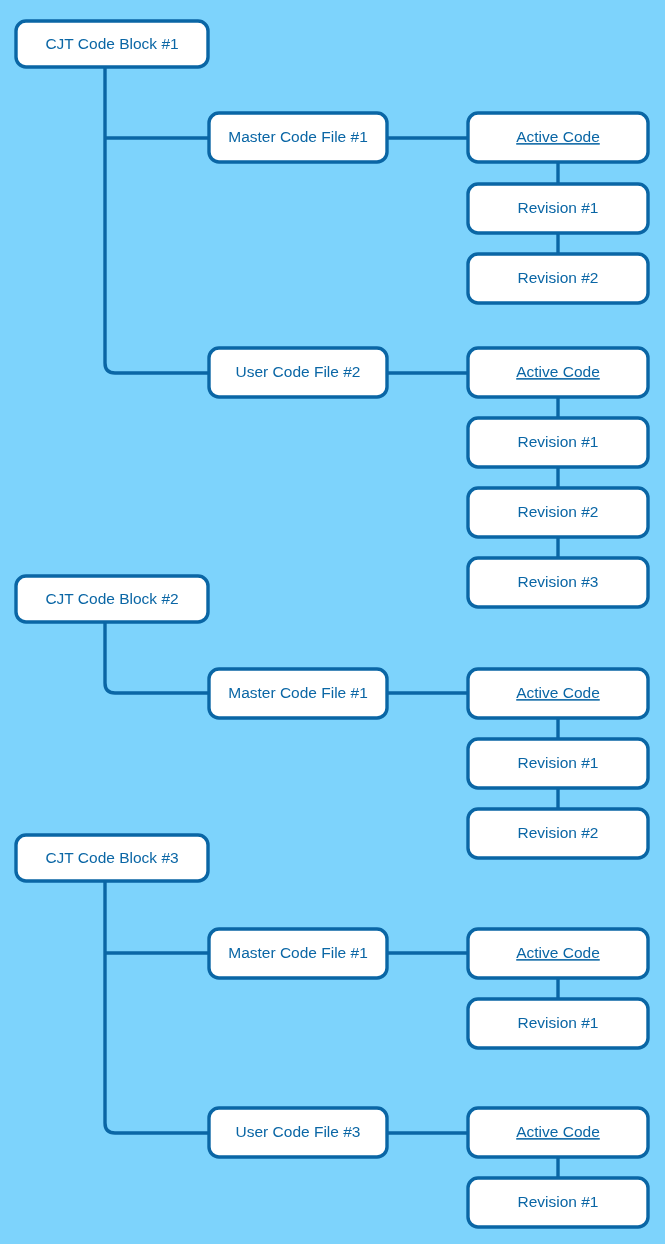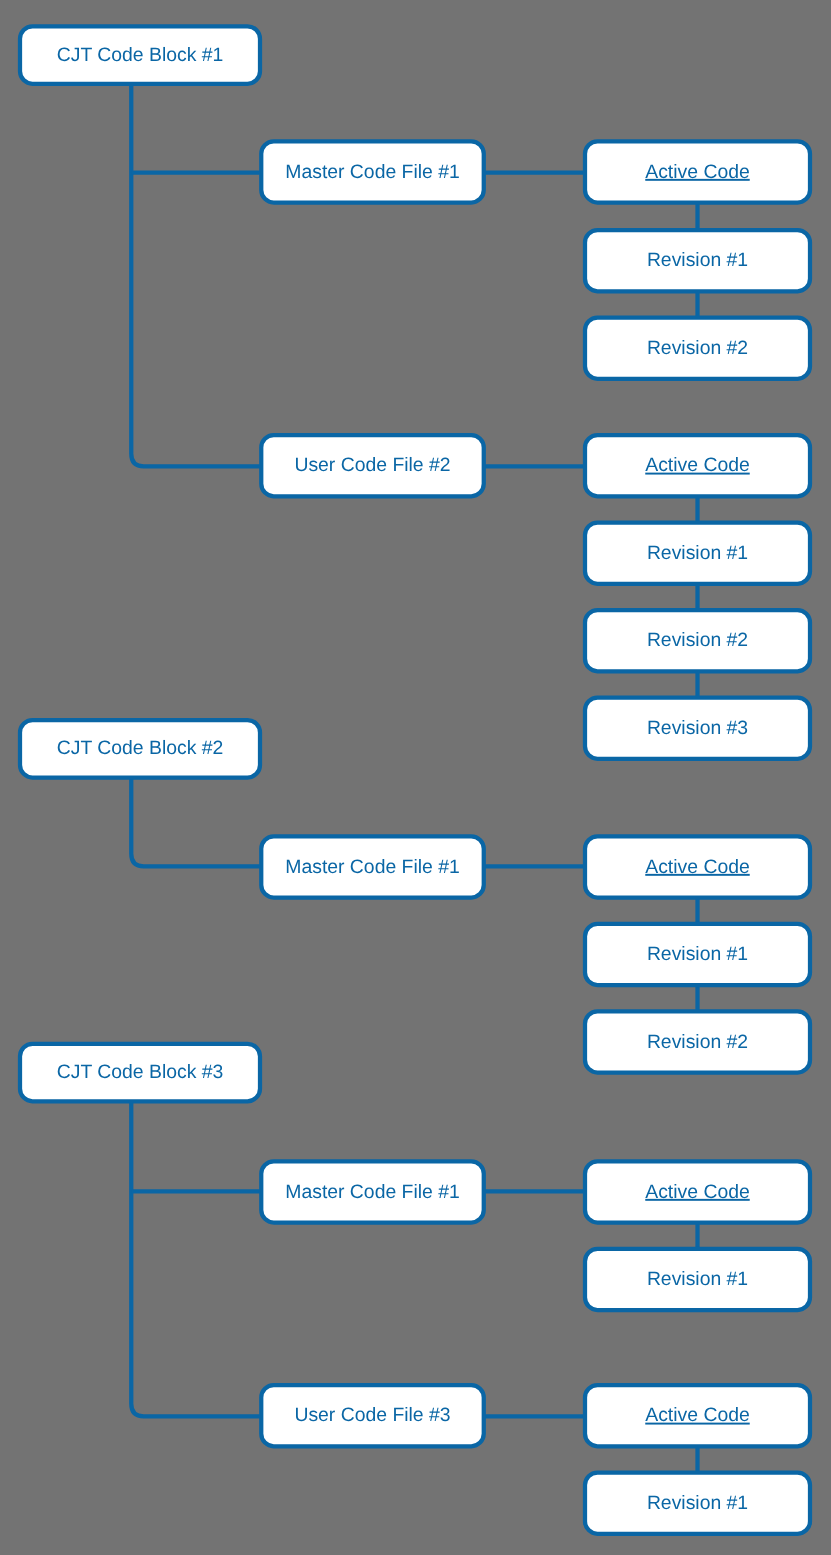--- a/index.html
+++ b/index.html
@@ -11,21 +11,21 @@
   body {
     width: 665px;
     height: 1244px;
     font-family: "Liberation Sans", sans-serif;
     overflow: hidden;
   }
   #diagram-root {
     position: relative;
     width: 665px;
     height: 1244px;
-    background: #737373;
+    background: #7dd3fc;
   }
   svg#diagram-svg {
     display: block;
     width: 665px;
     height: 1244px;
   }
   .node-rect {
     fill: #ffffff;
     stroke: #0a66a5;
     stroke-width: 3.4;

